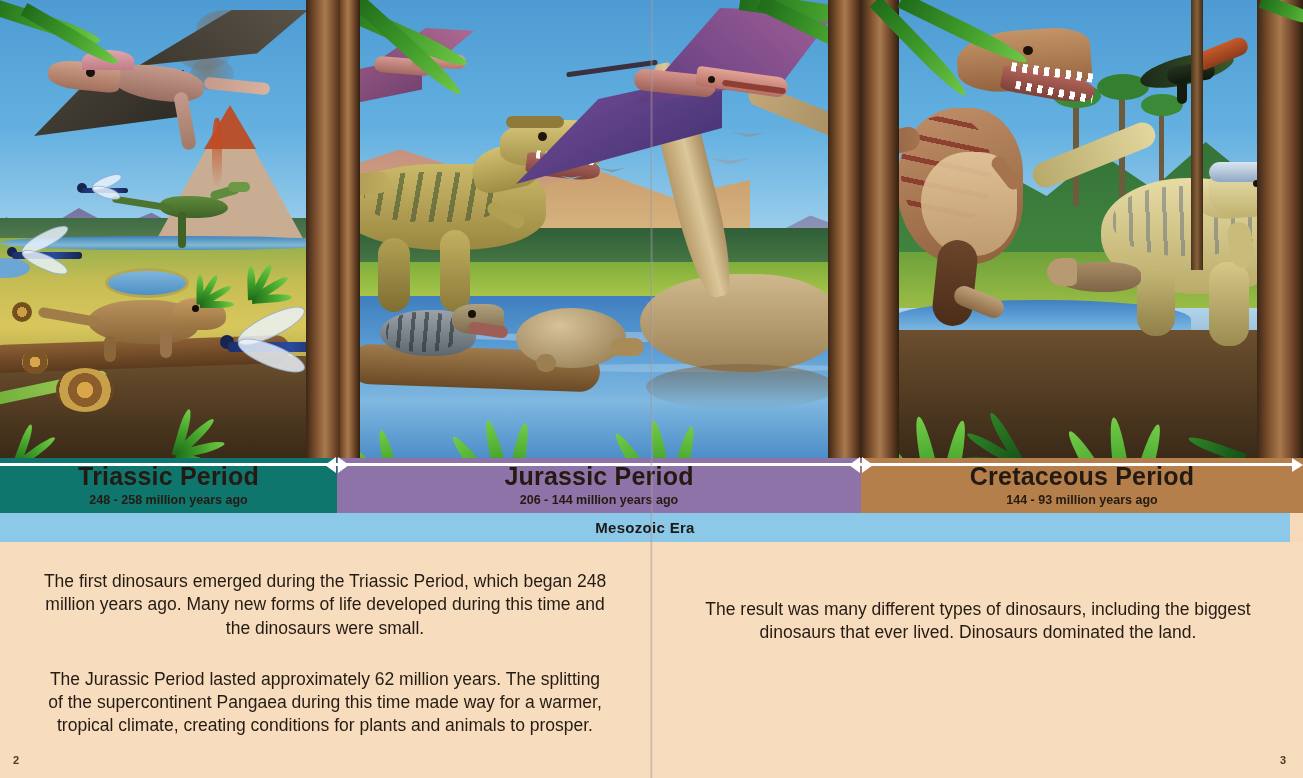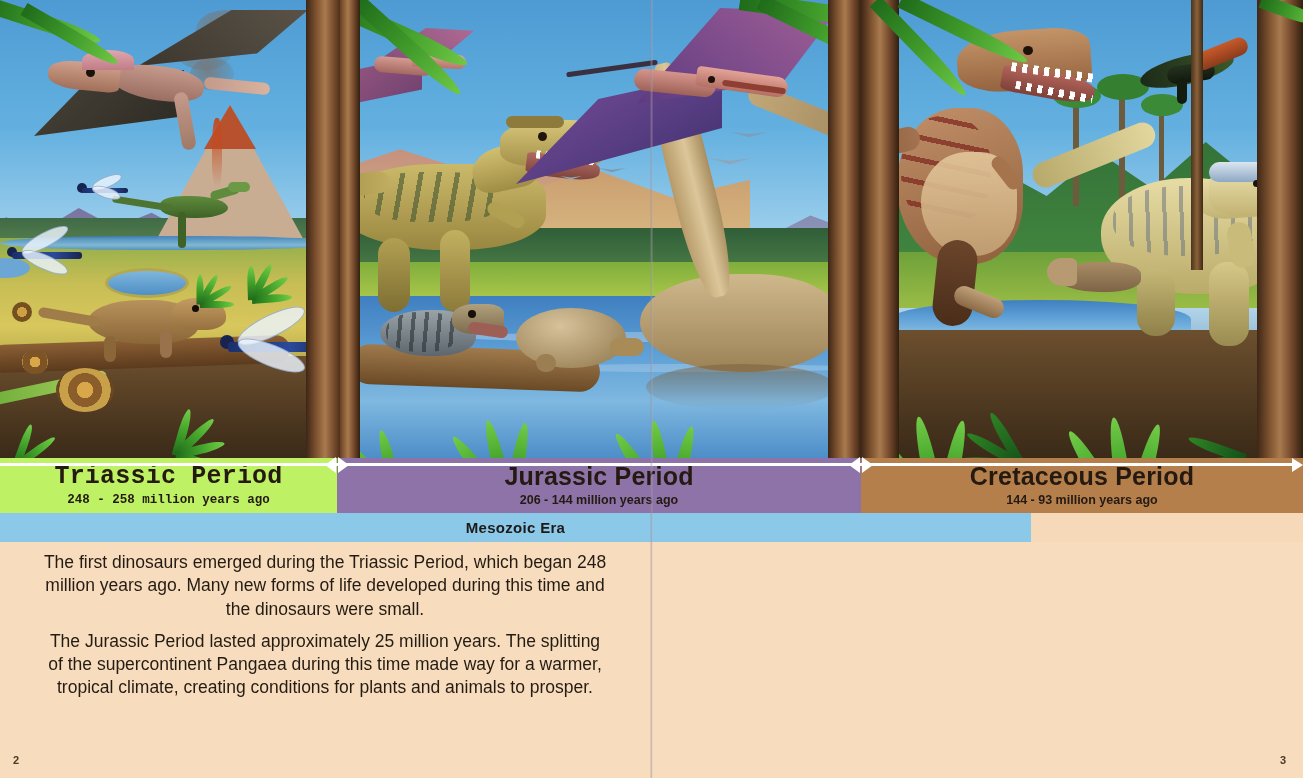--- a/index.html
+++ b/index.html
@@ -119,21 +119,21 @@
   }
   .tick-marker { position:absolute; top:-1px; width:24px; height:16px; }
   .tick-marker::before, .tick-marker::after {
     content:""; position:absolute; top:0; width:0;height:0;
     border-top:8px solid transparent; border-bottom:8px solid transparent;
   }
   .tick-marker::before { left:0;  border-right:11px solid #ffffff; }
   .tick-marker::after  { right:0; border-left:11px solid #ffffff; }
 
   #era-band {
-    position:absolute; left:0; top:513px; width:1031px; height:29px;
+    position:absolute; left:0; top:513px; width:1290px; height:29px;
     background:#8cc8e8;
     display:flex; align-items:center; justify-content:center;
   }
   #era-label { font-size:15px; font-weight:700; color:#1d1a17; letter-spacing:.3px; }
 
   
   #text-area {
     position:absolute; left:0; top:542px; width:1303px; height:236px;
     background:#f7dcbd;
   }
@@ -145,21 +145,21 @@
   .col { position:absolute; top:0; height:100%; }
   #col-left  { left:0px;   width:650px; }
   #col-right { left:653px; width:650px; }
 
   #history-title {
     text-align:center; font-size:31px; font-weight:700; color:#221a12;
     margin-top:18px; letter-spacing:.2px;
   }
   .para {
     text-align:center; font-size:17.5px; line-height:1.33; color:#241c14;
-    padding:0 42px; margin-top:9px;
+    padding:0 42px; margin-top:28px;
   }
   #col-right .para:first-of-type { margin-top:56px; }
 
   .page-num {
     position:absolute; bottom:12px; font-size:11px; font-weight:700; color:#4a3a26;
   }
   #page-num-left  { left:13px; }
   #page-num-right { right:17px; }
 </style>
 </head>
@@ -528,21 +528,21 @@
       <div class="trunk" style="left:396px;width:46px;"></div>
       <div class="shape" style="left:330px;top:0;width:12px;height:270px;background:linear-gradient(90deg,#4a3520,#8a6038,#3d2a16);"></div>
 
       <div class="palm-frond" style="left:40px;top:-8px;width:140px;height:16px;transform:rotate(26deg);"></div>
       <div class="palm-frond" style="left:14px;top:-6px;width:130px;height:15px;transform:rotate(46deg);"></div>
       <div class="palm-frond" style="left:400px;top:-6px;width:60px;height:14px;transform:rotate(20deg);"></div>
     </div>
   </div>
 
   <div id="timeline">
-    <div class="period" style="width:337px;background:#bef264;font-family:Liberation Mono, monospace;">
+    <div class="period" style="width:337px;background:#0f766e;">
       <div class="period-name">Triassic Period</div>
       <div class="period-range">248 - 258 million years ago</div>
     </div>
     <div class="period" style="width:524px;background:#8d73a8;">
       <div class="period-name">Jurassic Period</div>
       <div class="period-range">206 - 144 million years ago</div>
     </div>
     <div class="period" style="width:442px;background:#b57f4c;">
       <div class="period-name">Cretaceous Period</div>
       <div class="period-range">144 - 93 million years ago</div>
@@ -556,23 +556,24 @@
     <div class="tick-marker" style="left:849px;"></div>
   </div>
 
   <div id="era-band">
     <span id="era-label">Mesozoic Era</span>
   </div>
 
   <div id="text-area">
     <div class="col" id="col-left">
       <p class="para">The first dinosaurs emerged during the Triassic Period, which began 248 million years ago. Many new forms of life developed during this time and the dinosaurs were small.</p>
-      <p class="para">The Jurassic Period lasted approximately 25 million years. The splitting of the supercontinent Pangaea during this time made way for a warmer, tropical climate, creating conditions for plants and animals to prosper.</p>
+      <p class="para">The Jurassic Period lasted approximately 62 million years. The splitting of the supercontinent Pangaea during this time made way for a warmer, tropical climate, creating conditions for plants and animals to prosper.</p>
       <span class="page-num" id="page-num-left">2</span>
     </div>
 
     <div class="col" id="col-right">
+      <p class="para">The result was many different types of dinosaurs, including the biggest dinosaurs that ever lived. Dinosaurs dominated the land.</p>
       <span class="page-num" id="page-num-right">3</span>
     </div>
   </div>
 
   <div id="gutter"></div>
 </div>
 
 </body></html>

